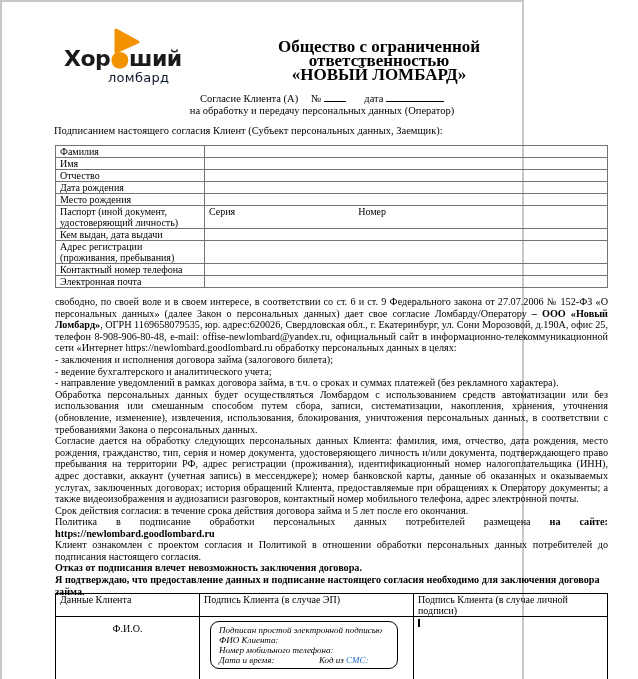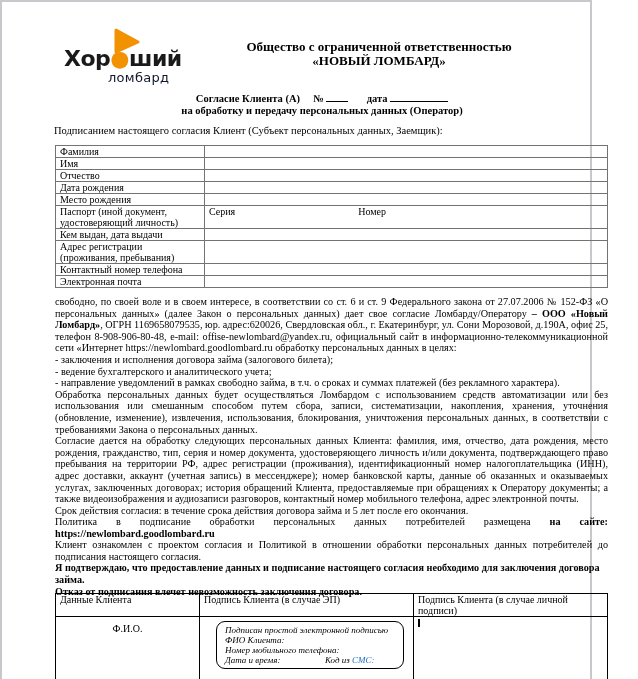--- a/index.html
+++ b/index.html
@@ -3,49 +3,49 @@
 <meta charset="utf-8">
 <style>
   html, body { margin: 0; padding: 0; }
   body {
     width: 638px; height: 679px; overflow: hidden;
     background: #ffffff;
     font-family: "Liberation Serif", "DejaVu Serif", serif;
     color: #000;
   }
   .sheet {
-    position: absolute; left: 0; top: 0; width: 592px; height: 679px;
+    position: absolute; left: 0; top: 0; width: 524px; height: 679px;
     border-left: 2px solid #c8c8cc; border-top: 2px solid #c8c8cc; border-right: 2px solid #c8c8cc;
     box-sizing: border-box; background: #fff;
   }
   .logo { position: absolute; left: 62px; top: 26px; width: 120px; height: 60px; }
   .logo-main {
     position: absolute; left: 0; top: 18px;
     font-family: "DejaVu Sans", sans-serif; font-weight: bold; font-size: 22px; letter-spacing: -0.5px;
     color: #1a1a1a;
   }
   .logo-sub {
     position: absolute; left: 44px; top: 42px;
     font-family: "DejaVu Sans", sans-serif; font-size: 13px; color: #0f172a; letter-spacing: 0.3px;
   }
   .logo-mark { position: absolute; left: 48px; top: 0; }
-  .org { position: absolute; left: 232px; top: 38px; width: 290px; text-align: center; font-weight: bold; font-size: 13px; line-height: 14px; }
-  .consent-title { position: absolute; left: 150px; top: 90px; width: 340px; text-align: center; font-weight: bold; font-size: 10.5px; line-height: 12px; }
+  .org { position: absolute; left: 232px; top: 38px; width: 290px; text-align: center; font-weight: bold; font-size: 17px; line-height: 14px; }
+  .consent-title { position: absolute; left: 150px; top: 90px; width: 340px; text-align: center; font-weight: normal; font-size: 10.5px; line-height: 12px; }
   .blank { display: inline-block; border-bottom: 1px solid #000; height: 9px; vertical-align: baseline; }
   .intro { position: absolute; left: 52px; top: 123px; font-size: 10.5px; }
   table.data { position: absolute; left: 53px; top: 143px; width: 553px; border-collapse: collapse; font-size: 10px; }
   table.data td { border: 1px solid #737373; padding: 0 4px; line-height: 11px; vertical-align: top; height: 11px; }
   table.data td.lbl { width: 140px; }
   .body-text { position: absolute; left: 53px; top: 294px; width: 553px; font-size: 10.2px; line-height: 11.6px; text-align: justify; }
   .body-text p { margin: 0; }
   .confirm { position: absolute; left: 53px; top: 560px; width: 560px; font-size: 10.2px; line-height: 12px; font-weight: bold; }
   table.sign { position: absolute; left: 53px; top: 591px; width: 553px; border-collapse: collapse; font-size: 10px; }
   table.sign td { border: 1px solid #000; padding: 0 4px; vertical-align: top; }
   .ep-box {
-    margin: 4px 0 6px 12px; border: 1px solid #000; border-radius: 9px; padding: 3px 8px;
+    margin: 4px 0 6px 6px; border: 1px solid #000; border-radius: 9px; padding: 3px 8px;
     font-style: italic; font-size: 9px; line-height: 10px; width: 170px;
   }
   .sms { color: #1f6fc5; text-align: center; }
   .cursor { display: inline-block; width: 2px; height: 8px; background: #000; margin-top: 2px; }
 </style>
 </head>
 <body>
 
 <div class="sheet">
 
@@ -123,31 +123,31 @@
           <td class="lbl">Электронная почта</td>
           <td></td>
         </tr>
   </tbody>
     </table>
 
   <div class="body-text">
     <p><span>свободно, по своей воле и в своем интересе, в соответствии со ст. 6 и ст. 9 Федерального закона от 27.07.2006 № 152-ФЗ «О персональных данных» (далее Закон о персональных данных) дает свое согласие Ломбарду/Оператору </span><b>– ООО «Новый Ломбард»</b><span>, ОГРН 1169658079535, юр. адрес:620026, Свердловская обл., г. Екатеринбург, ул. Сони Морозовой, д.190А, офис 25, телефон 8-908-906-80-48, e-mail: offise-newlombard@yandex.ru, официальный сайт в информационно-телекоммуникационной сети «Интернет https://newlombard.goodlombard.ru  обработку персональных данных в целях:</span></p>
     <p>- заключения и исполнения договора займа (залогового билета);</p>
     <p>- ведение бухгалтерского и аналитического учета;</p>
-    <p>- направление уведомлений в рамках свободно займа, в т.ч. о сроках и суммах платежей (без рекламного характера).</p>
+    <p>- направление уведомлений в рамках договора займа, в т.ч. о сроках и суммах платежей (без рекламного характера).</p>
     <p>Обработка персональных данных будет осуществляться Ломбардом с использованием средств автоматизации или без использования или смешанным способом путем сбора, записи, систематизации, накопления, хранения, уточнения (обновление, изменение), извлечения, использования, блокирования, уничтожения персональных данных, в соответствии с требованиями Закона о персональных данных.</p>
     <p>Согласие дается на обработку следующих персональных данных Клиента: фамилия, имя, отчество, дата рождения, место рождения, гражданство, тип, серия и номер документа, удостоверяющего личность и/или документа, подтверждающего право пребывания на территории РФ, адрес регистрации (проживания), идентификационный номер налогоплательщика (ИНН), адрес доставки, аккаунт (учетная  запись) в мессенджере); номер банковской карты, данные об оказанных и оказываемых услугах, заключенных договорах; история обращений Клиента, предоставляемые при обращениях к Оператору  документы; а также видеоизображения и аудиозаписи разговоров, контактный номер мобильного телефона, адрес электронной почты.</p>
     <p>Срок действия согласия: в течение срока действия договора займа и 5 лет после его окончания.</p>
     <p><span>Политика в подписание обработки персональных данных потребителей размещена </span><b>на сайте: https://newlombard.goodlombard.ru</b></p>
     <p>Клиент ознакомлен с проектом согласия и Политикой в отношении обработки персональных данных потребителей до подписания настоящего согласия.</p>
   </div>
 
   <div class="confirm">
+    <div>Отказ от подписания влечет невозможность заключения договора.</div>
     <div>Я подтверждаю, что предоставление данных и подписание настоящего согласия необходимо для заключения договора займа.</div>
-    <div>Отказ от подписания влечет невозможность заключения договора.</div>
   </div>
 
   <table class="sign">
     <tbody>
         <tr>
       <td style="width:135px">Данные Клиента</td>
       <td style="width:205px">Подпись Клиента (в случае ЭП)</td>
       <td>Подпись Клиента (в случае личной подписи)</td>
     </tr>
     <tr style="height:64px">

